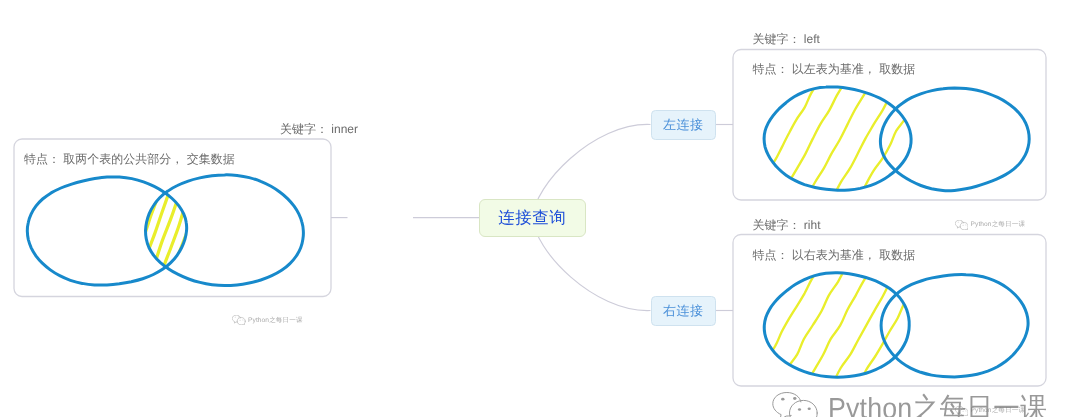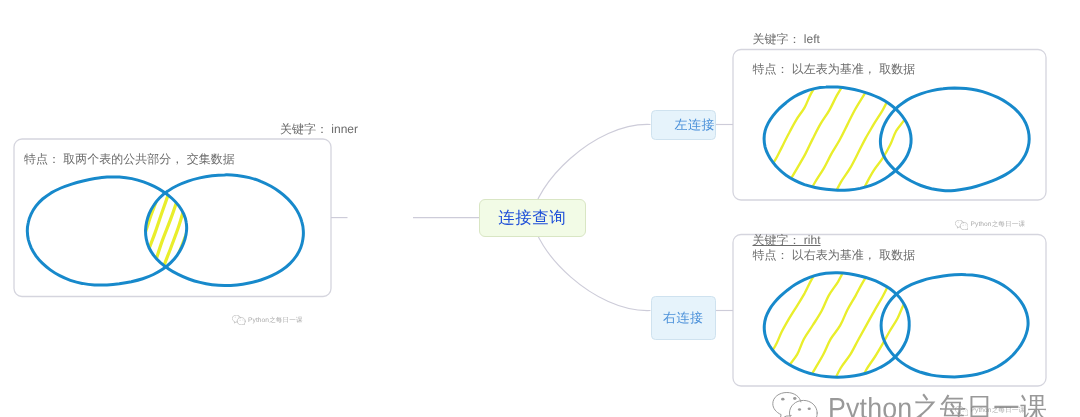--- a/index.html
+++ b/index.html
@@ -96,31 +96,31 @@
           <path class="hatch" d="M886.5 383.0C887.3 381.9 889.8 378.6 891.2 376.2C892.6 373.8 893.6 371.2 894.7 368.7C895.9 366.2 896.9 363.6 898.3 361.3C899.8 358.9 901.8 356.9 903.3 354.6C904.8 352.3 906.3 350.0 907.5 347.5C908.8 345.0 909.6 342.3 910.7 339.8C911.8 337.3 912.9 334.7 914.3 332.3C915.7 330.0 918.2 326.7 919.0 325.5"></path>
           <path class="hatch" d="M913.1 383.0C913.2 382.8 913.3 382.0 913.5 381.5C913.7 381.1 914.2 380.7 914.4 380.3C914.6 379.8 914.5 379.2 914.7 378.8C914.9 378.3 915.4 378.0 915.7 377.6C916.0 377.2 916.1 376.6 916.3 376.2C916.6 375.8 916.7 375.3 917.2 375.0C917.6 374.6 918.7 374.7 919.0 374.3C919.3 373.9 919.0 372.8 919.0 372.5"></path>
         </g>
         <path class="venn" d="M909.2 325.5C909.2 328.1 908.9 330.8 908.3 333.4C907.8 336.0 907.0 338.6 906.0 341.1C904.9 343.6 903.6 346.2 902.0 348.6C900.4 351.0 898.5 353.4 896.4 355.6C894.2 357.9 891.8 360.0 889.2 362.0C886.5 363.9 883.6 365.7 880.5 367.3C877.5 369.0 874.2 370.4 870.8 371.6C867.4 372.9 863.8 373.9 860.1 374.8C856.5 375.6 852.7 376.2 849.0 376.6C845.2 377.0 841.3 377.2 837.5 377.2C833.7 377.2 829.8 376.9 826.1 376.5C822.3 376.1 818.5 375.4 814.9 374.6C811.3 373.8 807.7 372.8 804.3 371.6C800.8 370.4 797.5 369.0 794.4 367.4C791.3 365.9 788.3 364.2 785.5 362.3C782.8 360.4 780.2 358.3 777.9 356.2C775.6 354.0 773.5 351.6 771.8 349.2C770.0 346.8 768.5 344.2 767.3 341.6C766.2 339.1 765.3 336.3 764.8 333.7C764.3 331.0 764.1 328.2 764.3 325.5C764.4 322.8 765.0 320.1 765.8 317.5C766.6 314.9 767.8 312.4 769.2 309.9C770.5 307.5 772.2 305.2 774.1 302.9C775.9 300.7 777.9 298.5 780.1 296.4C782.3 294.3 784.6 292.3 787.1 290.3C789.7 288.4 792.3 286.4 795.2 284.6C798.0 282.8 801.1 281.1 804.3 279.6C807.6 278.1 811.1 276.7 814.7 275.6C818.2 274.6 822.1 273.8 825.9 273.3C829.7 272.8 833.6 272.6 837.5 272.7C841.4 272.8 845.3 273.2 849.1 273.7C852.9 274.2 856.6 275.0 860.2 276.0C863.9 276.9 867.4 277.9 870.9 279.2C874.3 280.4 877.6 281.8 880.8 283.3C883.9 284.9 886.9 286.6 889.7 288.5C892.4 290.5 894.9 292.6 897.1 294.8C899.3 297.0 901.3 299.5 902.8 302.0C904.4 304.4 905.7 307.1 906.7 309.7C907.6 312.3 908.3 314.9 908.7 317.6C909.2 320.2 909.3 322.9 909.2 325.5Z"></path>
         <path class="venn" d="M1028.0 325.5C1027.8 328.2 1027.2 330.9 1026.4 333.4C1025.6 336.0 1024.5 338.6 1023.2 341.0C1021.9 343.5 1020.4 345.9 1018.7 348.2C1016.9 350.5 1015.0 352.8 1012.9 355.0C1010.7 357.2 1008.4 359.3 1005.8 361.3C1003.2 363.2 1000.4 365.1 997.4 366.8C994.4 368.4 991.1 369.9 987.8 371.2C984.4 372.4 980.8 373.5 977.2 374.3C973.5 375.1 969.7 375.7 966.0 376.1C962.2 376.6 958.3 376.8 954.5 376.9C950.7 376.9 946.8 376.8 943.0 376.5C939.2 376.2 935.3 375.8 931.6 375.1C927.9 374.4 924.2 373.4 920.7 372.3C917.2 371.1 913.8 369.7 910.6 368.1C907.5 366.5 904.5 364.6 901.8 362.6C899.1 360.6 896.7 358.4 894.5 356.2C892.3 353.9 890.4 351.5 888.7 349.0C887.1 346.6 885.7 344.0 884.5 341.4C883.4 338.9 882.5 336.2 882.0 333.5C881.4 330.9 881.1 328.2 881.1 325.5C881.1 322.8 881.4 320.1 882.0 317.5C882.6 314.8 883.5 312.2 884.7 309.6C885.9 307.1 887.3 304.5 889.1 302.1C890.8 299.8 892.9 297.4 895.1 295.3C897.4 293.2 900.0 291.1 902.8 289.3C905.5 287.5 908.6 285.9 911.7 284.4C914.9 283.0 918.3 281.8 921.7 280.7C925.1 279.6 928.6 278.7 932.2 277.9C935.8 277.1 939.5 276.5 943.2 276.0C946.9 275.5 950.7 275.1 954.5 274.8C958.3 274.6 962.2 274.5 966.0 274.7C969.8 274.8 973.7 275.1 977.5 275.8C981.2 276.4 985.0 277.3 988.5 278.4C992.0 279.6 995.4 281.0 998.6 282.6C1001.8 284.2 1004.7 286.1 1007.5 288.1C1010.2 290.1 1012.7 292.3 1014.9 294.5C1017.2 296.8 1019.2 299.2 1020.9 301.7C1022.6 304.1 1024.1 306.7 1025.2 309.3C1026.3 311.9 1027.1 314.7 1027.6 317.4C1028.1 320.1 1028.2 322.8 1028.0 325.5Z"></path>
       </g>
 </svg>
     <div class="nodebox root" style="left:478.8px;top:199px;width:107px;height:38px;">
       <span>连接查询</span>
     </div>
-    <div class="nodebox branch" style="left:650.5px;top:109.5px;width:65.5px;height:30px;justify-content:flex-end;">
+    <div class="nodebox branch" style="left:650.5px;top:109.5px;width:65.5px;height:30px;">
       <span>左连接</span>
     </div>
-    <div class="nodebox branch" style="left:650.5px;top:295.5px;width:65.5px;height:44px;">
+    <div class="nodebox branch" style="left:650.5px;top:295.5px;width:65.5px;height:30px;">
       <span>右连接</span>
     </div>
 <div class="lbl" style="left:239px;top:121px;margin-left:41px;">关键字： inner</div>
     <div class="lbl" style="left:24px;top:151px;">特点： 取两个表的公共部分， 交集数据</div>
     <div class="lbl" style="left:752.5px;top:31px;">关键字： left</div>
     <div class="lbl" style="left:752.5px;top:61px;">特点： 以左表为基准， 取数据</div>
-    <div class="lbl" style="left:752.5px;top:232px;text-decoration:underline;">关键字： riht</div>
+    <div class="lbl" style="left:752.5px;top:217px;">关键字： riht</div>
     <div class="lbl" style="left:752.5px;top:247px;">特点： 以右表为基准， 取数据</div>
 <div class="wm wm-small" style="left:232px;top:277px;">
       <svg class="wmicon" width="13.50" height="10.27" viewBox="0 0 46 35" xmlns="http://www.w3.org/2000/svg">
         <g fill="none" stroke="#9a9a9a" stroke-width="1.90" stroke-linecap="round" stroke-linejoin="round">
           <path d="M19.2 23.5 C17.6 23.9 15.9 24.1 14.1 24.1 L8.1 27.5 L9.1 22.6 C4.1 20.4 0.8 16.3 0.8 11.7 C0.8 5.2 7.1 0.5 14.9 0.5 C22.1 0.5 28.0 4.6 28.9 9.9"></path>
           <path d="M45.2 21.0 C45.2 13.9 39.0 8.4 31.4 8.4 C23.7 8.4 17.5 13.9 17.5 21.0 C17.5 28.1 23.7 33.6 31.4 33.6 C33.5 33.6 35.6 33.2 37.4 32.4 L42.8 34.7 L41.6 30.6 C43.9 28.0 45.2 24.7 45.2 21.0 Z"></path>
         </g>
         <g fill="#9a9a9a" stroke="none">
           <ellipse cx="10.8" cy="7.2" rx="1.7" ry="1.4"></ellipse>
           <ellipse cx="22.8" cy="6.5" rx="1.7" ry="1.4"></ellipse>

